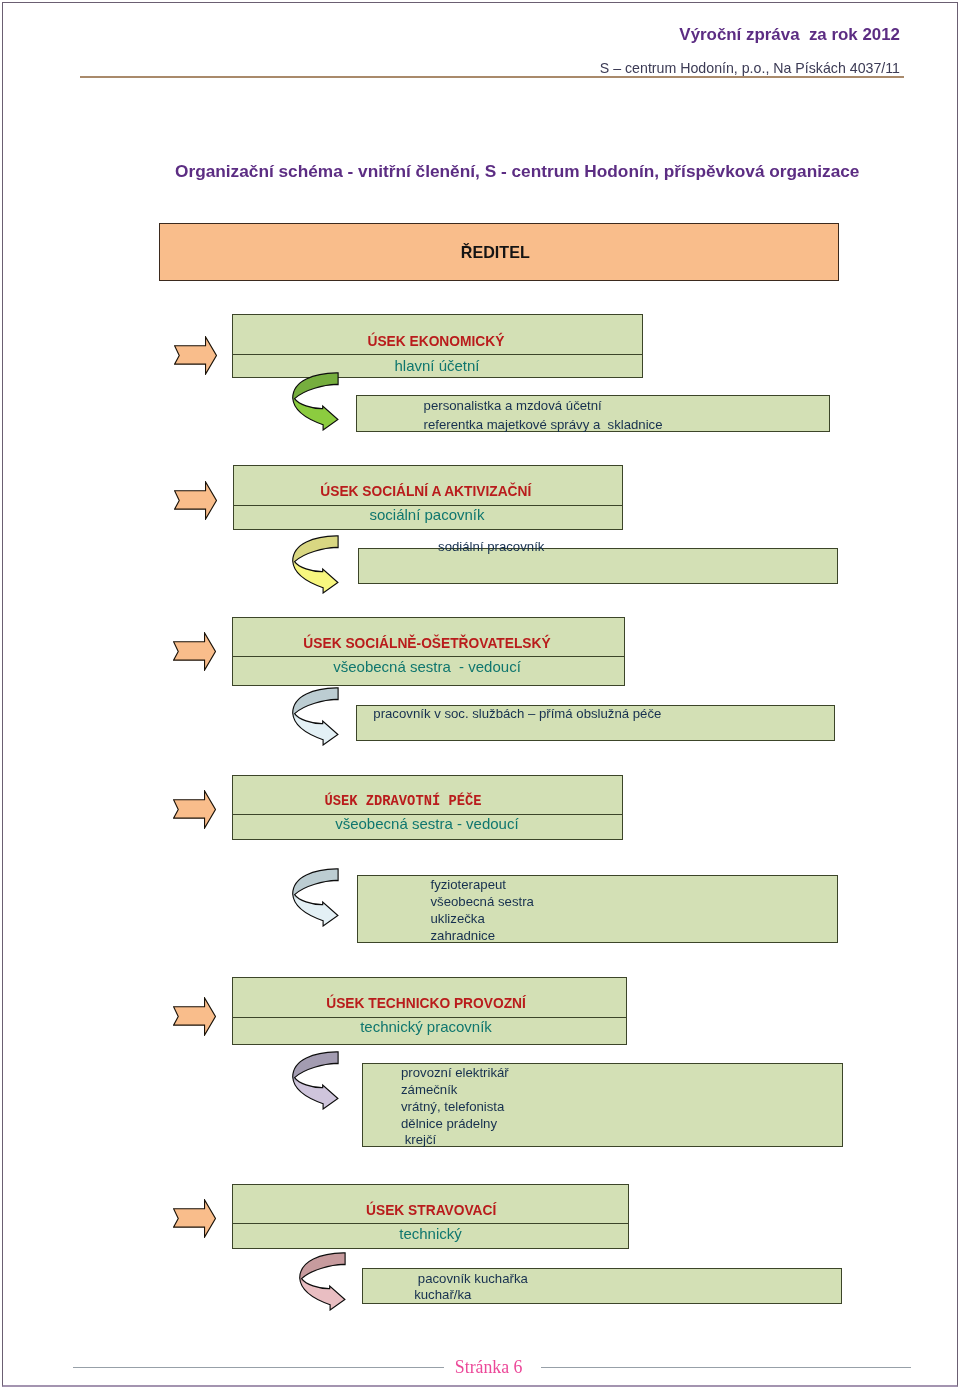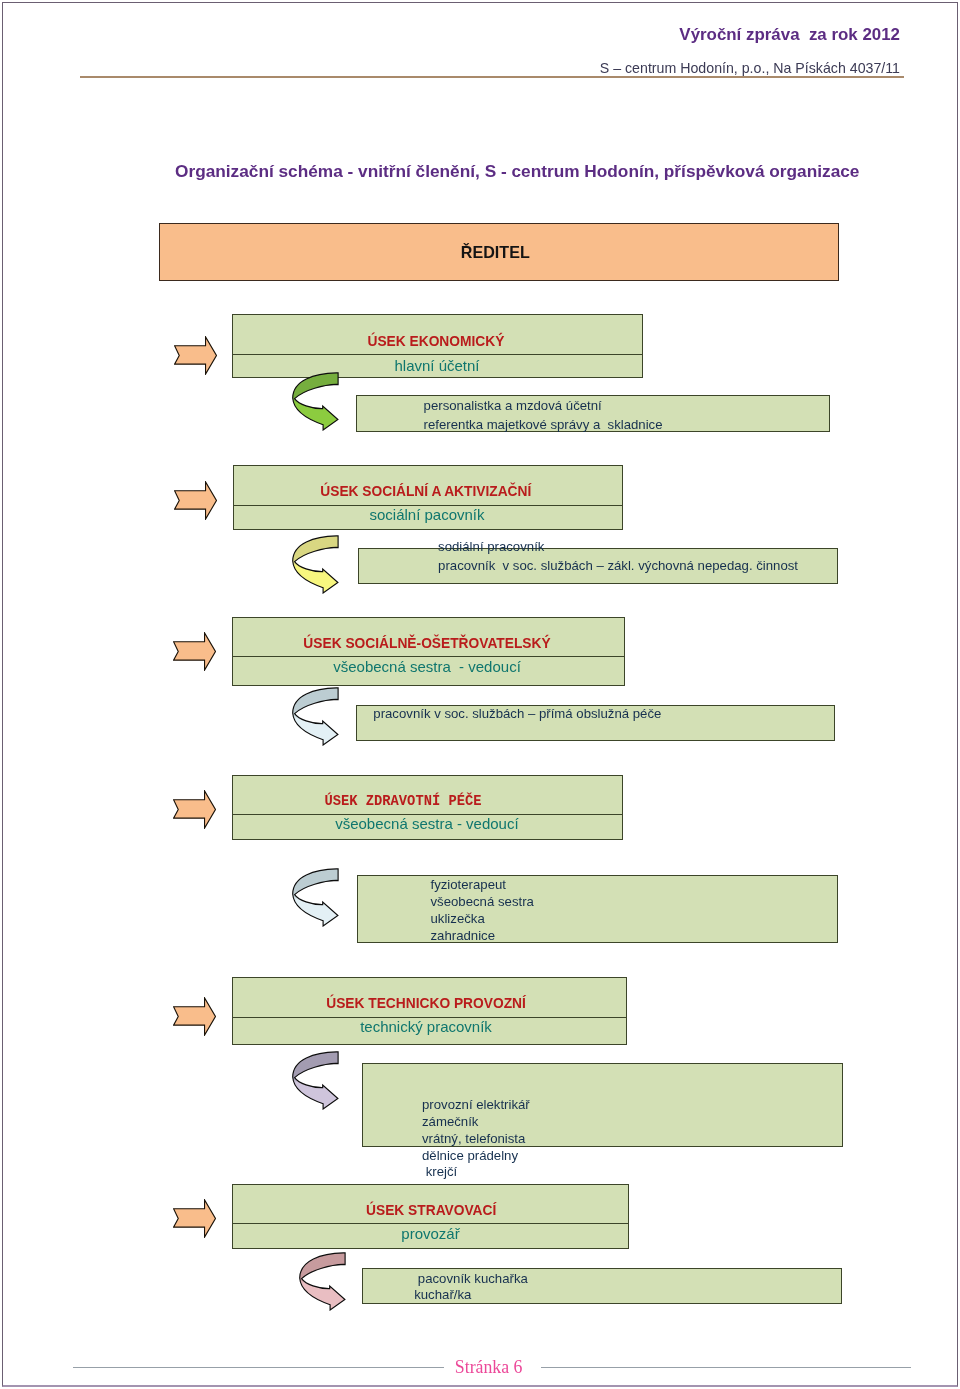--- a/index.html
+++ b/index.html
@@ -82,21 +82,21 @@
             <linearGradient id="cg1" x1="0" y1="0" x2="0" y2="1">
               <stop offset="0" stop-color="#d9d782"></stop>
               <stop offset="0.47" stop-color="#d9d782"></stop>
               <stop offset="0.53" stop-color="#f8f77f"></stop>
               <stop offset="1" stop-color="#f8f77f"></stop>
             </linearGradient>
           </defs>
           <path d="M 51.7 6.9 L 51.7 18.6 L 50.0 18.4 C 38 18.8 18 23.5 8.2 32.6 C 12.5 38.5 25 42.8 36.3 42.6 L 36.3 40.1 L 51.5 53.5 L 36.7 64.0 L 36.7 58.7 C 22 53.6 7.2 45 6.3 32.0 C 6.4 14.5 28 7.2 50 6.9 Z" fill="url(#cg1)" stroke="#0d0d0d" stroke-width="1.15" stroke-linejoin="miter"></path>
         </svg></div>
       <div class="sbox" style="left: 358px; top: 548px; width: 479.5px; height: 35.5px;"></div>
-      <div class="lines" style="left: 424.1px; top: 538px; line-height: 18.8px; margin-left: 14px;"><div>sodiální pracovník</div><div>pracovník  v soc. službách – zákl. výchovná nepedag. činnost</div></div>
+      <div class="lines" style="left: 424.1px; top: 538px; line-height: 18.8px; margin-left: 14px;"><div>sodiální pracovník</div></div>
       <div class="gbox" style="left: 232.4px; top: 617px; width: 392.2px; height: 68.9px;"></div>
       <div class="gdiv" style="left: 232.4px; top: 656.2px; width: 392.2px;"></div>
       <div class="t1" style="left: 427px; top: 637.38px; text-align: right;">ÚSEK SOCIÁLNĚ-OŠETŘOVATELSKÝ</div>
       <div class="t2" style="left: 427px; top: 659.24px;">všeobecná sestra  - vedoucí</div>
       <div class="oarrow" style="left: 173.4px; top: 632.4px;"><svg width="43" height="39" viewBox="-0.6 -0.85 43 39">
           <path d="M0 8.9 L4.65 18.65 L0 27.3 L30.95 27.3 L30.95 37.3 L41.85 18.65 L30.95 0 L30.95 8.9 Z" fill="#f9bd8b" stroke="#1a1208" stroke-width="1.1" stroke-linejoin="miter"></path>
         </svg></div>
       <div class="carrow" style="left: 292.2px; top: 687.3px;"><svg width="47" height="59" viewBox="5.6 6.0 47 59">
           <defs>
             <linearGradient id="cg2" x1="0" y1="0" x2="0" y2="1">
@@ -142,25 +142,25 @@
             <linearGradient id="cg4" x1="0" y1="0" x2="0" y2="1">
               <stop offset="0" stop-color="#a39cb1"></stop>
               <stop offset="0.47" stop-color="#a39cb1"></stop>
               <stop offset="0.53" stop-color="#cfc5dc"></stop>
               <stop offset="1" stop-color="#cfc5dc"></stop>
             </linearGradient>
           </defs>
           <path d="M 51.7 6.9 L 51.7 18.6 L 50.0 18.4 C 38 18.8 18 23.5 8.2 32.6 C 12.5 38.5 25 42.8 36.3 42.6 L 36.3 40.1 L 51.5 53.5 L 36.7 64.0 L 36.7 58.7 C 22 53.6 7.2 45 6.3 32.0 C 6.4 14.5 28 7.2 50 6.9 Z" fill="url(#cg4)" stroke="#0d0d0d" stroke-width="1.15" stroke-linejoin="miter"></path>
         </svg></div>
       <div class="sbox" style="left: 361.5px; top: 1062.9px; width: 481.2px; height: 83.9px;"></div>
-      <div class="lines" style="left: 422px; top: 1065.4px; line-height: 16.7px; margin-top: 32px;"><div>provozní elektrikář</div><div>zámečník</div><div>vrátný, telefonista</div><div>dělnice prádelny</div><div> krejčí</div></div>
+      <div class="lines" style="left: 401px; top: 1065.4px; line-height: 16.7px;"><div>provozní elektrikář</div><div>zámečník</div><div>vrátný, telefonista</div><div>dělnice prádelny</div><div> krejčí</div></div>
       <div class="gbox" style="left: 232.4px; top: 1184px; width: 397.1px; height: 65px;"></div>
       <div class="gdiv" style="left: 232.4px; top: 1223.3px; width: 397.1px;"></div>
       <div class="t1" style="left: 431.2px; top: 1204.18px;">ÚSEK STRAVOVACÍ</div>
-      <div class="t2" style="left: 430.5px; top: 1226.34px;">provozář</div>
+      <div class="t2" style="left: 430.5px; top: 1226.34px;">technický</div>
       <div class="oarrow" style="left: 173.4px; top: 1199.1px;"><svg width="43" height="39" viewBox="-0.6 -0.85 43 39">
           <path d="M0 8.9 L4.65 18.65 L0 27.3 L30.95 27.3 L30.95 37.3 L41.85 18.65 L30.95 0 L30.95 8.9 Z" fill="#f9bd8b" stroke="#1a1208" stroke-width="1.1" stroke-linejoin="miter"></path>
         </svg></div>
       <div class="carrow" style="left: 299.4px; top: 1252px;"><svg width="47" height="59" viewBox="5.6 6.0 47 59">
           <defs>
             <linearGradient id="cg5" x1="0" y1="0" x2="0" y2="1">
               <stop offset="0" stop-color="#c79b9e"></stop>
               <stop offset="0.47" stop-color="#c79b9e"></stop>
               <stop offset="0.53" stop-color="#e9bec2"></stop>
               <stop offset="1" stop-color="#e9bec2"></stop>

